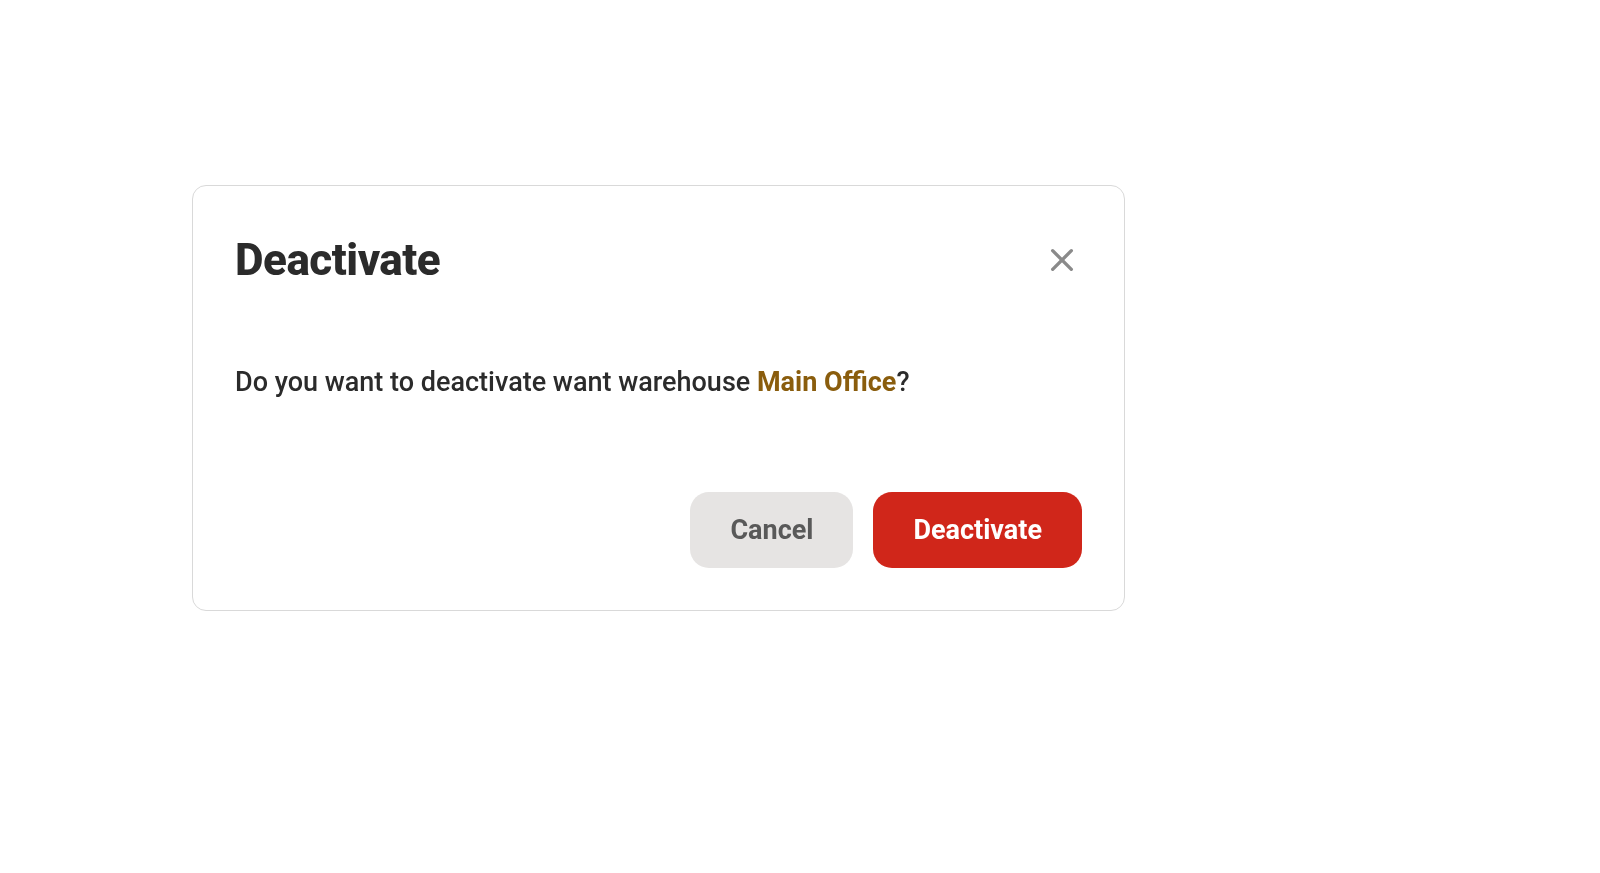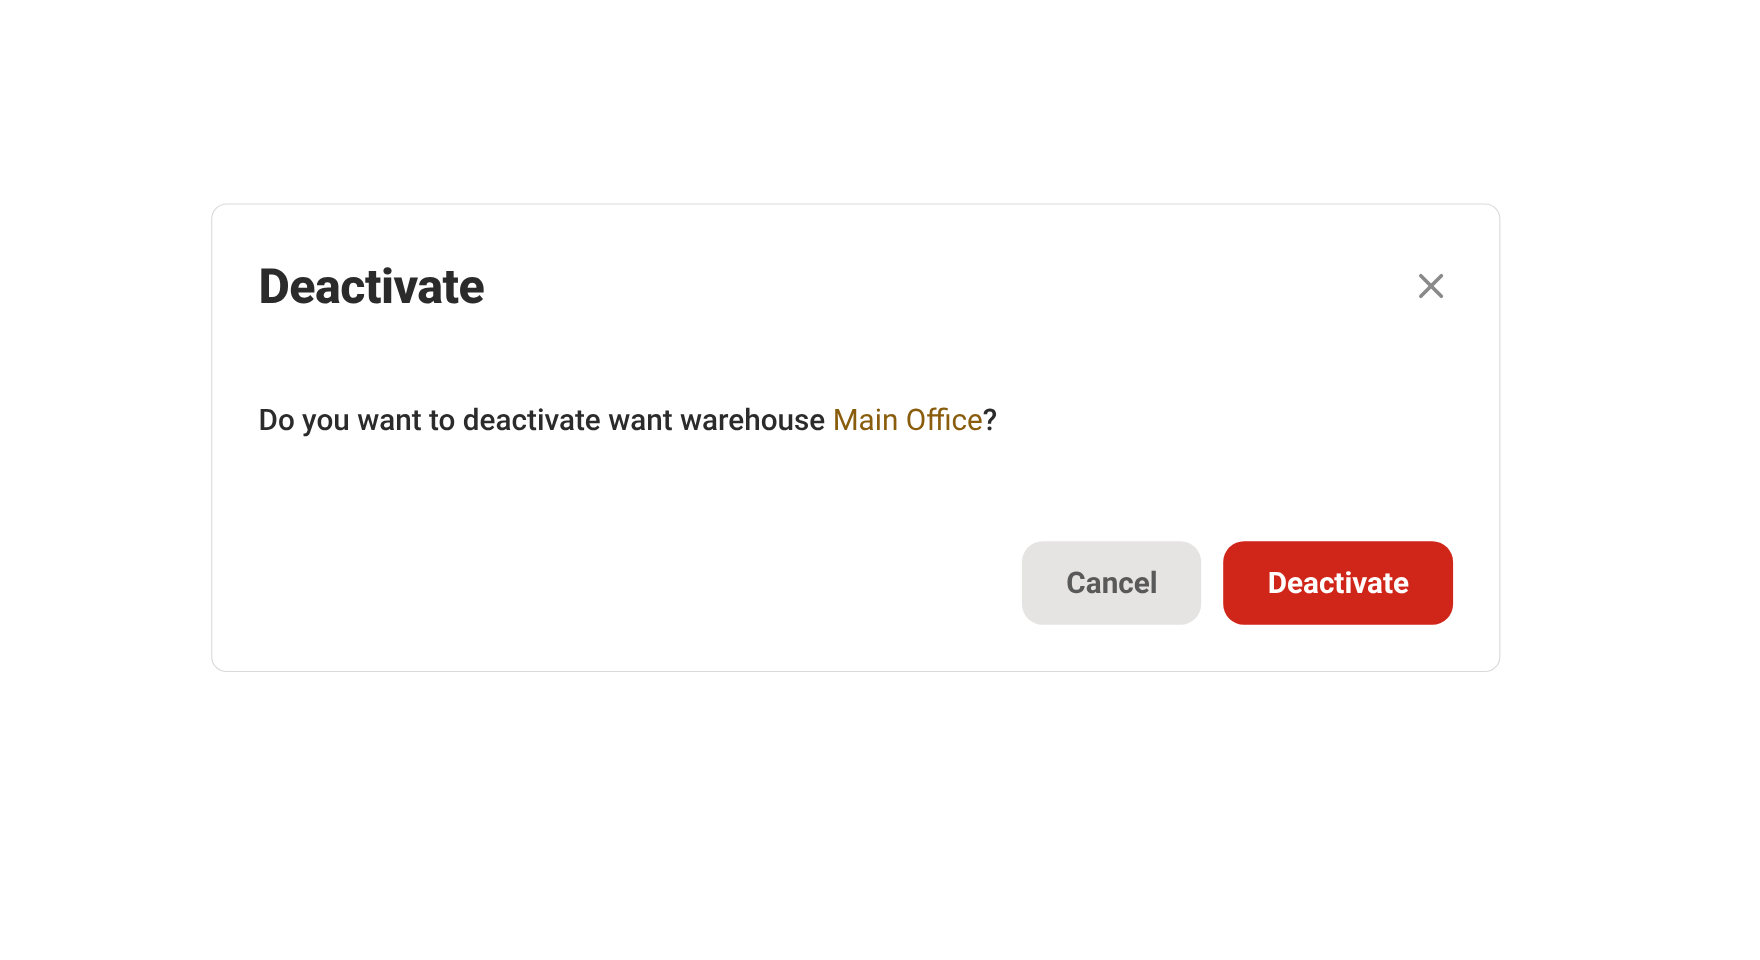--- a/index.html
+++ b/index.html
@@ -11,21 +11,21 @@
       font-family: -apple-system, BlinkMacSystemFont, 'Segoe UI', Roboto, Helvetica, Arial, sans-serif;
       background: #ffffff;
       width: 1600px;
       height: 873px;
       position: relative;
     }
     .dialog {
       position: absolute;
       top: 185px;
       left: 192px;
-      width: 1172px;
+      width: 933px;
       background: #ffffff;
       border: 1px solid #d9d9d9;
       border-radius: 14px;
       padding: 48px 42px 42px 42px;
     }
     .dialog-header {
       display: flex;
       justify-content: space-between;
       align-items: flex-start;
     }
@@ -52,21 +52,21 @@
     }
     .dialog-body {
       margin-top: 78px;
       font-size: 27px;
       font-weight: 500;
       color: #2b2b2b;
       line-height: 1.4;
     }
     .highlight {
       color: #8a5d0d;
-      font-weight: 400;
+      font-weight: 700;
     }
     .dialog-footer {
       margin-top: 90px;
       display: flex;
       justify-content: flex-end;
       gap: 20px;
     }
     .btn {
       border: none;
       border-radius: 19px;

